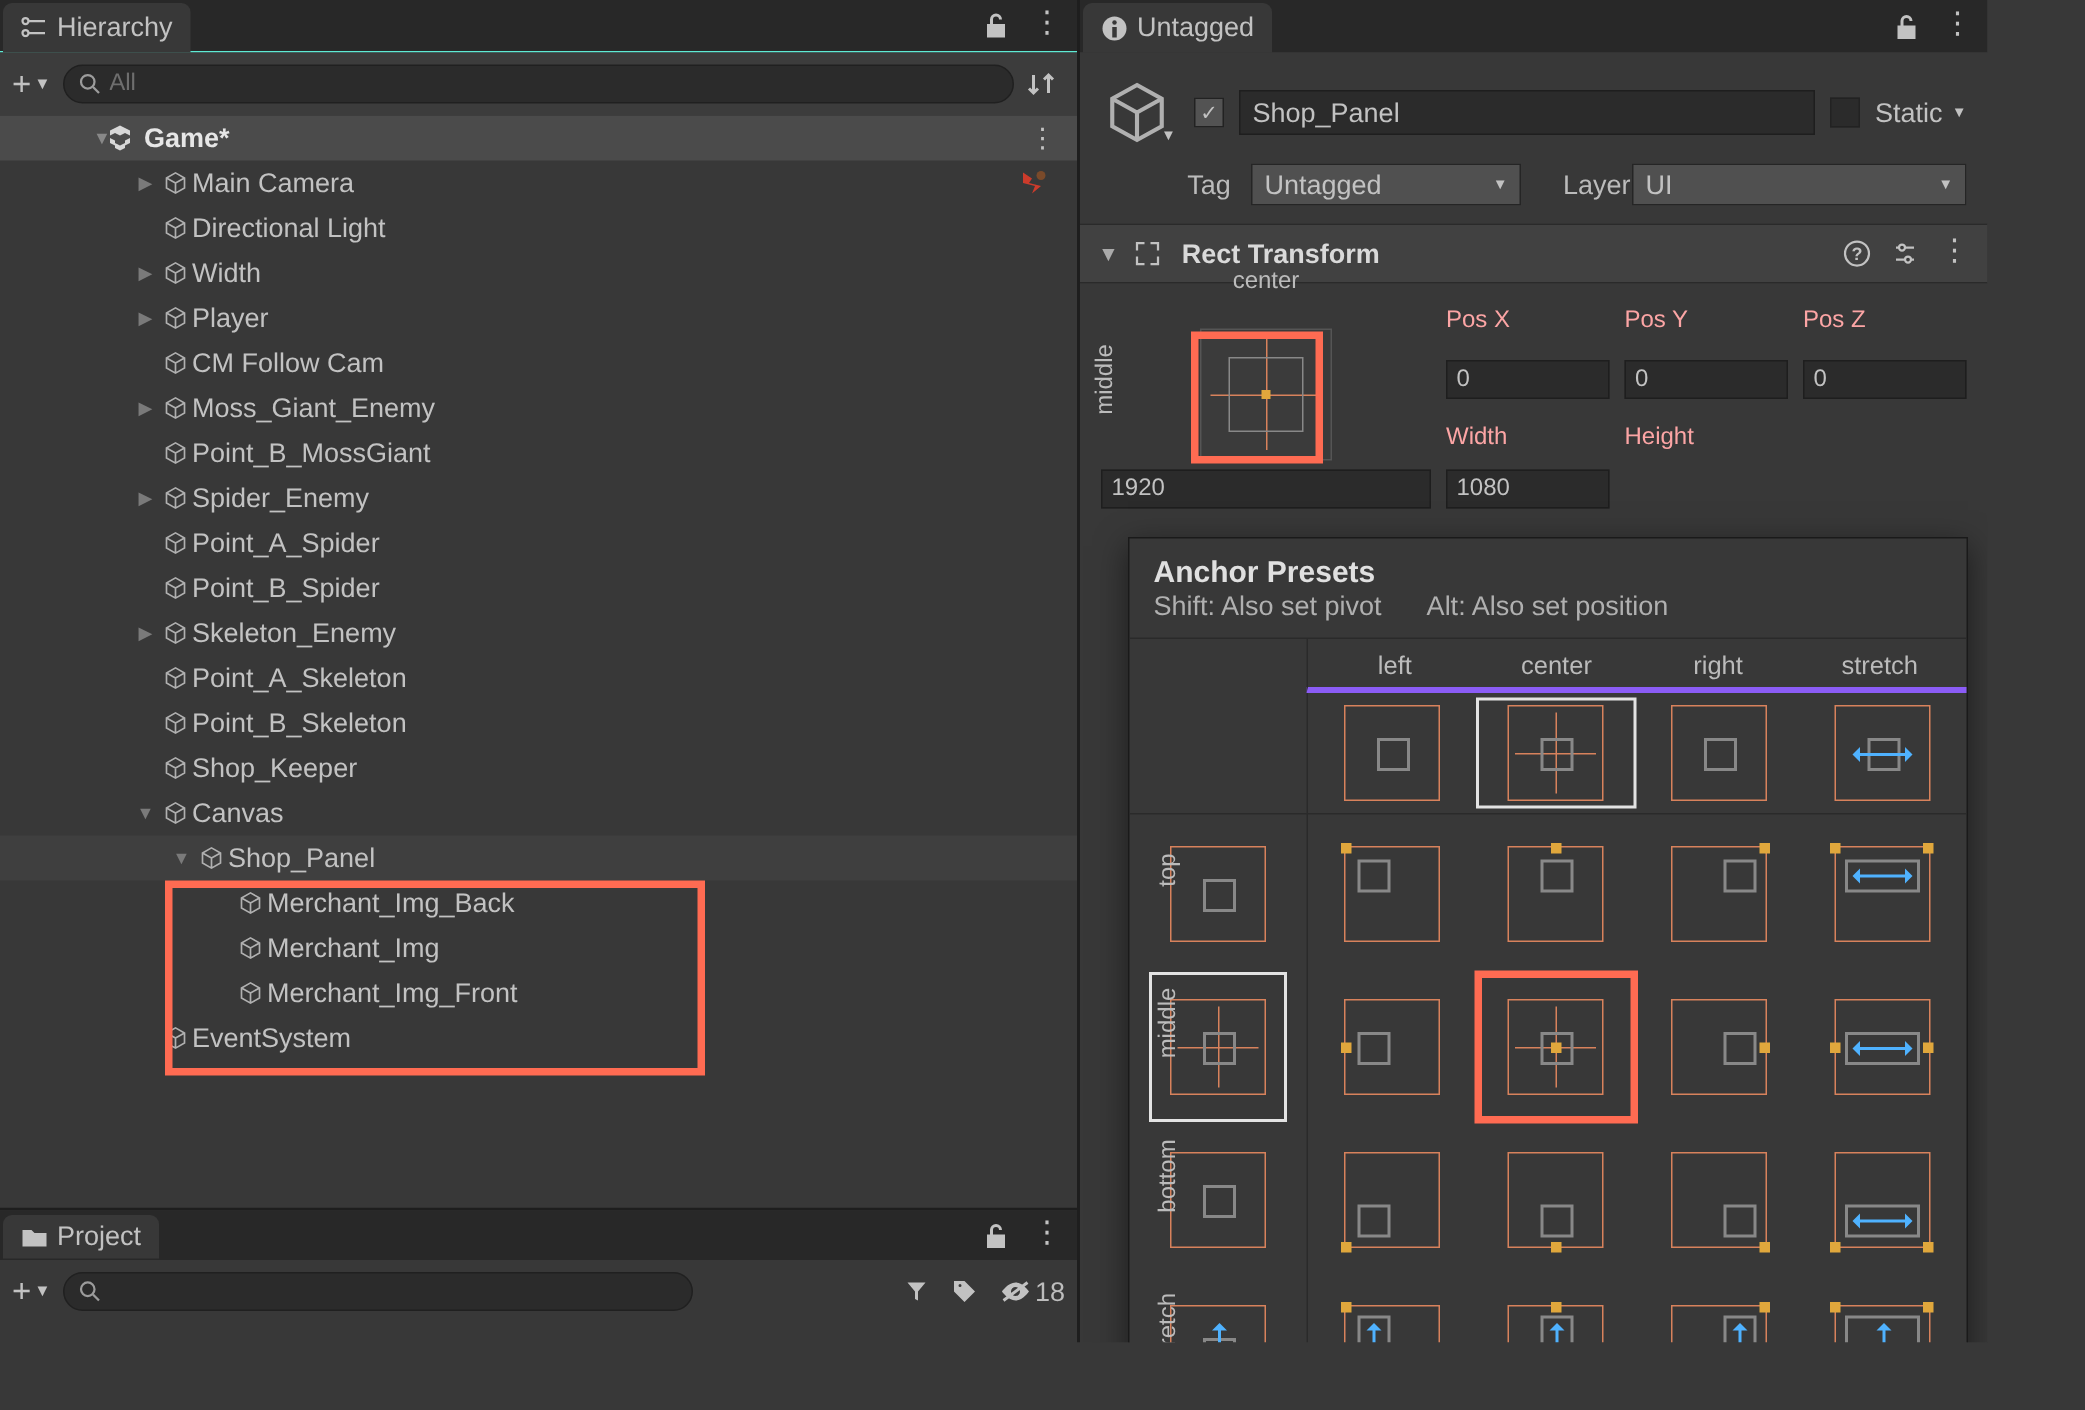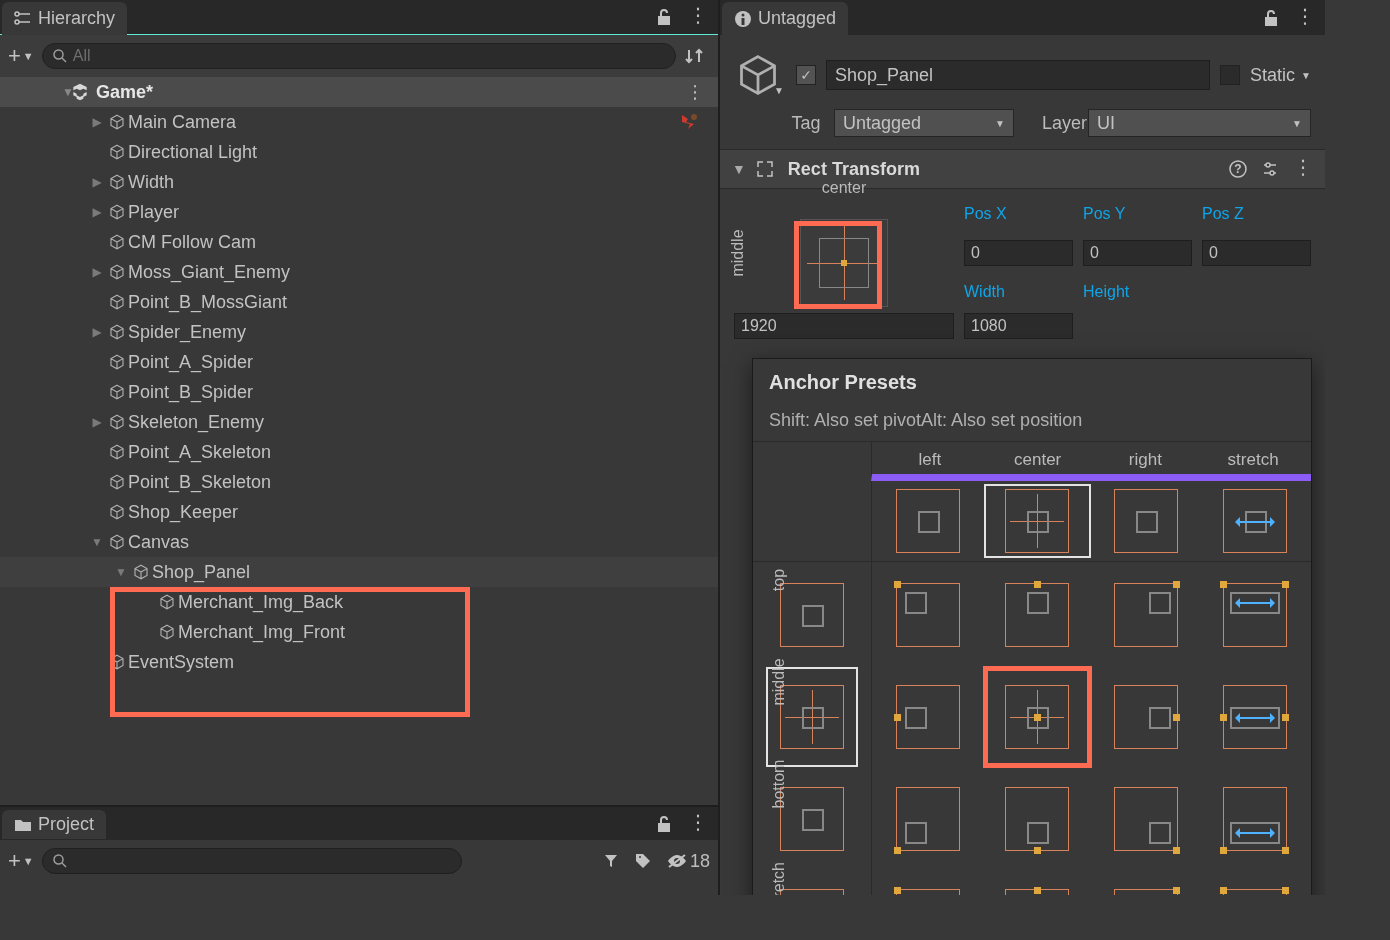--- a/index.html
+++ b/index.html
@@ -79,30 +79,30 @@
   .anchor-thumb { width: 88px; height: 88px; border: 1px solid #555; position: relative; background:#3b3b3b; margin-top: 20px; }
   .anchor-thumb .vline, .anchor-thumb .hline { position:absolute; background:#d8825c; }
   .anchor-thumb .vline { left:50%; top:6px; bottom:6px; width:1px; }
   .anchor-thumb .hline { top:50%; left:6px; right:6px; height:1px; }
   .anchor-thumb .box { position:absolute; left:18px; top:18px; right:18px; bottom:18px; border:1px solid #888; }
   .anchor-thumb .dot { position:absolute; left:50%; top:50%; width:6px; height:6px; margin:-3px 0 0 -3px; background:#e0a73c; }
   .anchor-label-top { position:absolute; top:-20px; left:50%; transform:translateX(-50%); font-size:16px; color:#bbb; }
   .anchor-label-side { position:absolute; left:-20px; top:50%; transform:translateY(-50%) rotate(-90deg); font-size:16px; color:#bbb; }
   .anchor-red { border:5px solid #ff6b52; position:absolute; left:-5px; top:22px; width:88px; height:88px; pointer-events:none; }
 
-  .field-lab { color:#0ea5e9; font-size:16px; }
+  .field-lab { color:#fca5a5; font-size:16px; }
   .field-val { height:26px; background:#2b2b2b; border:1px solid #1e1e1e; color:#c2c2c2; padding:0 6px; display:flex; align-items:center; font-size:16px; }
 
   
   .popup { position:absolute; left:32px; top:323px; width:560px; background:#383838; border:1px solid #1a1a1a; box-shadow:0 6px 20px rgba(0,0,0,0.5); }
   .popup-hdr { padding:12px 16px 10px 16px; border-bottom:1px solid #2a2a2a; }
   .popup-title { color:#e0e0e0; font-weight:bold; font-size:20px; }
-  .popup-sub { color:#b0b0b0; font-size:18px; display:flex; margin-top:16px; }
+  .popup-sub { color:#b0b0b0; font-size:18px; display:flex; gap:30px; margin-top:0; }
   .grid-wrap { display:grid; grid-template-columns: 118px 1fr; }
-  .col-headers { display:grid; grid-template-columns: repeat(4, 1fr); text-align:center; color:#bbb; padding: 8px 4px 4px 4px; font-size:17px; border-bottom:7px solid #8b5cf6; border-left:1px solid #2a2a2a; }
+  .col-headers { display:grid; grid-template-columns: repeat(4, 1fr); text-align:center; color:#bbb; padding: 8px 4px 4px 4px; font-size:17px; border-bottom:4px solid #8b5cf6; border-left:1px solid #2a2a2a; }
   .top-row { display:grid; grid-template-columns: repeat(4, 1fr); border-left:1px solid #2a2a2a; padding:8px; gap:12px; }
   .body-rows { display:grid; grid-template-columns: repeat(4, 1fr); grid-template-rows: repeat(4, 90px); border-left:1px solid #2a2a2a; border-top:1px solid #2a2a2a; padding:8px; gap:12px; }
   .side-thumbs { display:grid; grid-template-rows: repeat(4, 90px); border-top:1px solid #2a2a2a; padding:8px 18px; gap:12px; }
 
   .cell { position:relative; display:flex; align-items:center; justify-content:center; }
   .preset { width:64px; height:64px; border:1px solid #d8825c; position:relative; }
   .preset .inner { position:absolute; border:2px solid #888; }
   .preset .dot { position:absolute; width:7px; height:7px; background:#e0a73c; margin:-3.5px 0 0 -3.5px; }
   .preset .arrow-h { position:absolute; height:2px; background:#4fb2ff; }
   .preset .arrow-h::before, .preset .arrow-h::after { content:''; position:absolute; top:-4px; border:5px solid transparent; }
@@ -342,20 +342,29 @@
             <span class="obj-label">Shop_Panel</span>
           </div>
           <div class="obj-row d3">
             <span class="fold empty">▶</span>
             <span class="cube">
               <svg width="18" height="18" viewBox="0 0 24 24">
                 <path fill="none" stroke="#b0b0b0" stroke-width="1.5" d="M12 3l8 4.5v9L12 21l-8-4.5v-9z M4 7.5l8 4.5 8-4.5 M12 12v9"></path>
               </svg>
             </span>
             <span class="obj-label">Merchant_Img_Back</span>
+          </div>
+          <div class="obj-row d3">
+            <span class="fold empty">▶</span>
+            <span class="cube">
+              <svg width="18" height="18" viewBox="0 0 24 24">
+                <path fill="none" stroke="#b0b0b0" stroke-width="1.5" d="M12 3l8 4.5v9L12 21l-8-4.5v-9z M4 7.5l8 4.5 8-4.5 M12 12v9"></path>
+              </svg>
+            </span>
+            <span class="obj-label">Merchant_Img</span>
           </div>
           <div class="obj-row d3">
             <span class="fold empty">▶</span>
             <span class="cube">
               <svg width="18" height="18" viewBox="0 0 24 24">
                 <path fill="none" stroke="#b0b0b0" stroke-width="1.5" d="M12 3l8 4.5v9L12 21l-8-4.5v-9z M4 7.5l8 4.5 8-4.5 M12 12v9"></path>
               </svg>
             </span>
             <span class="obj-label">Merchant_Img_Front</span>
           </div>

